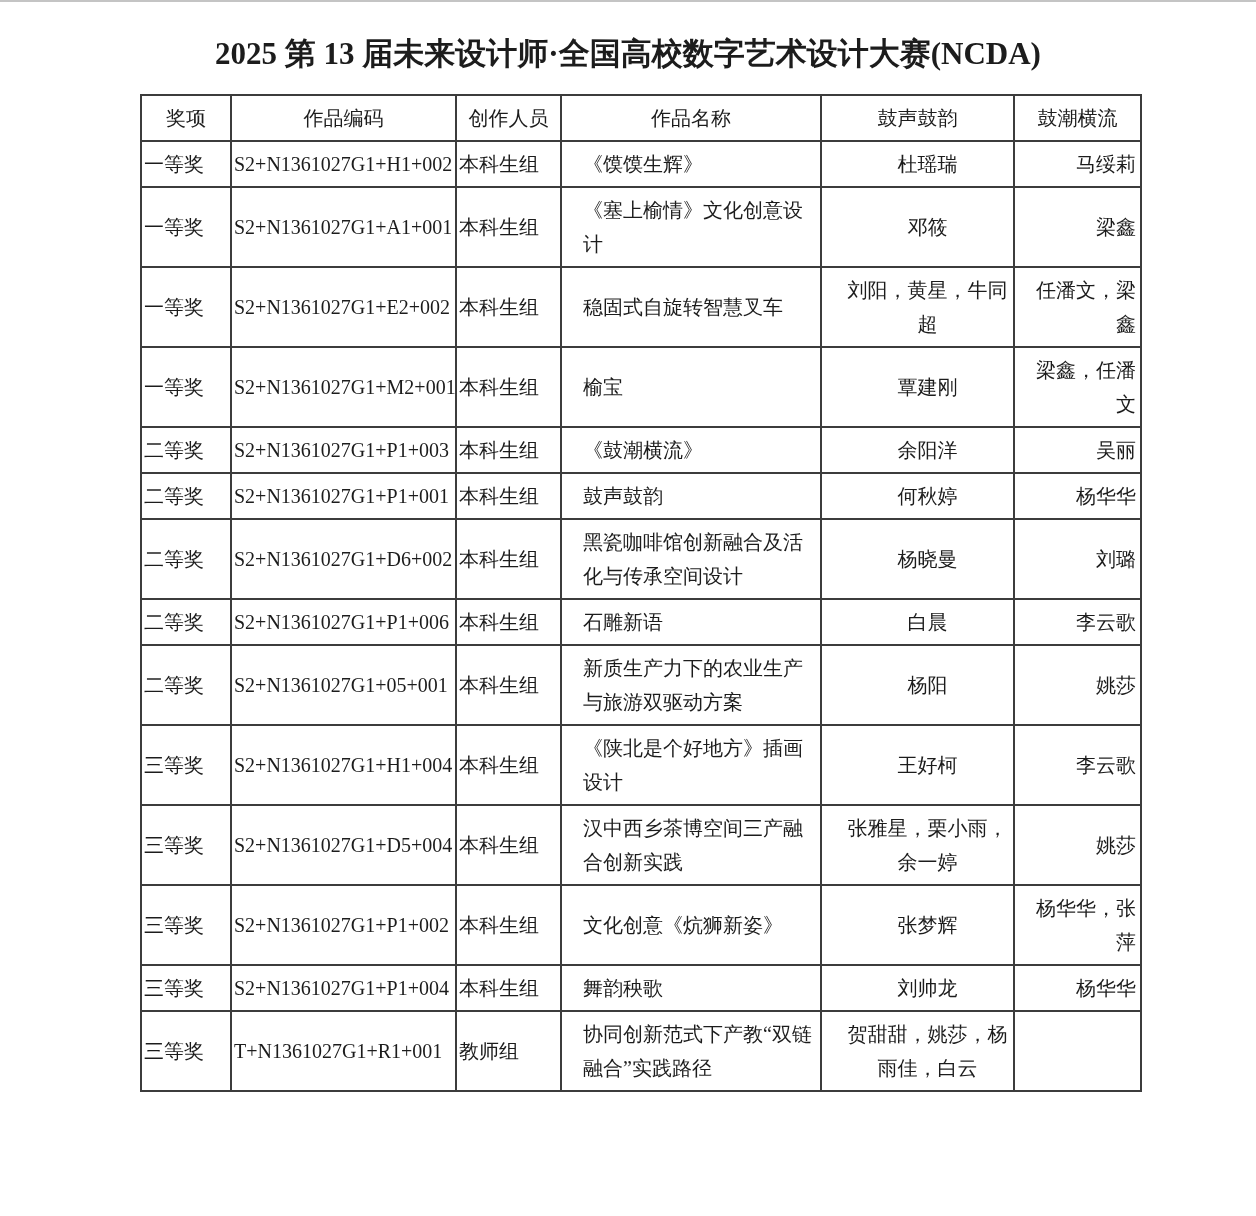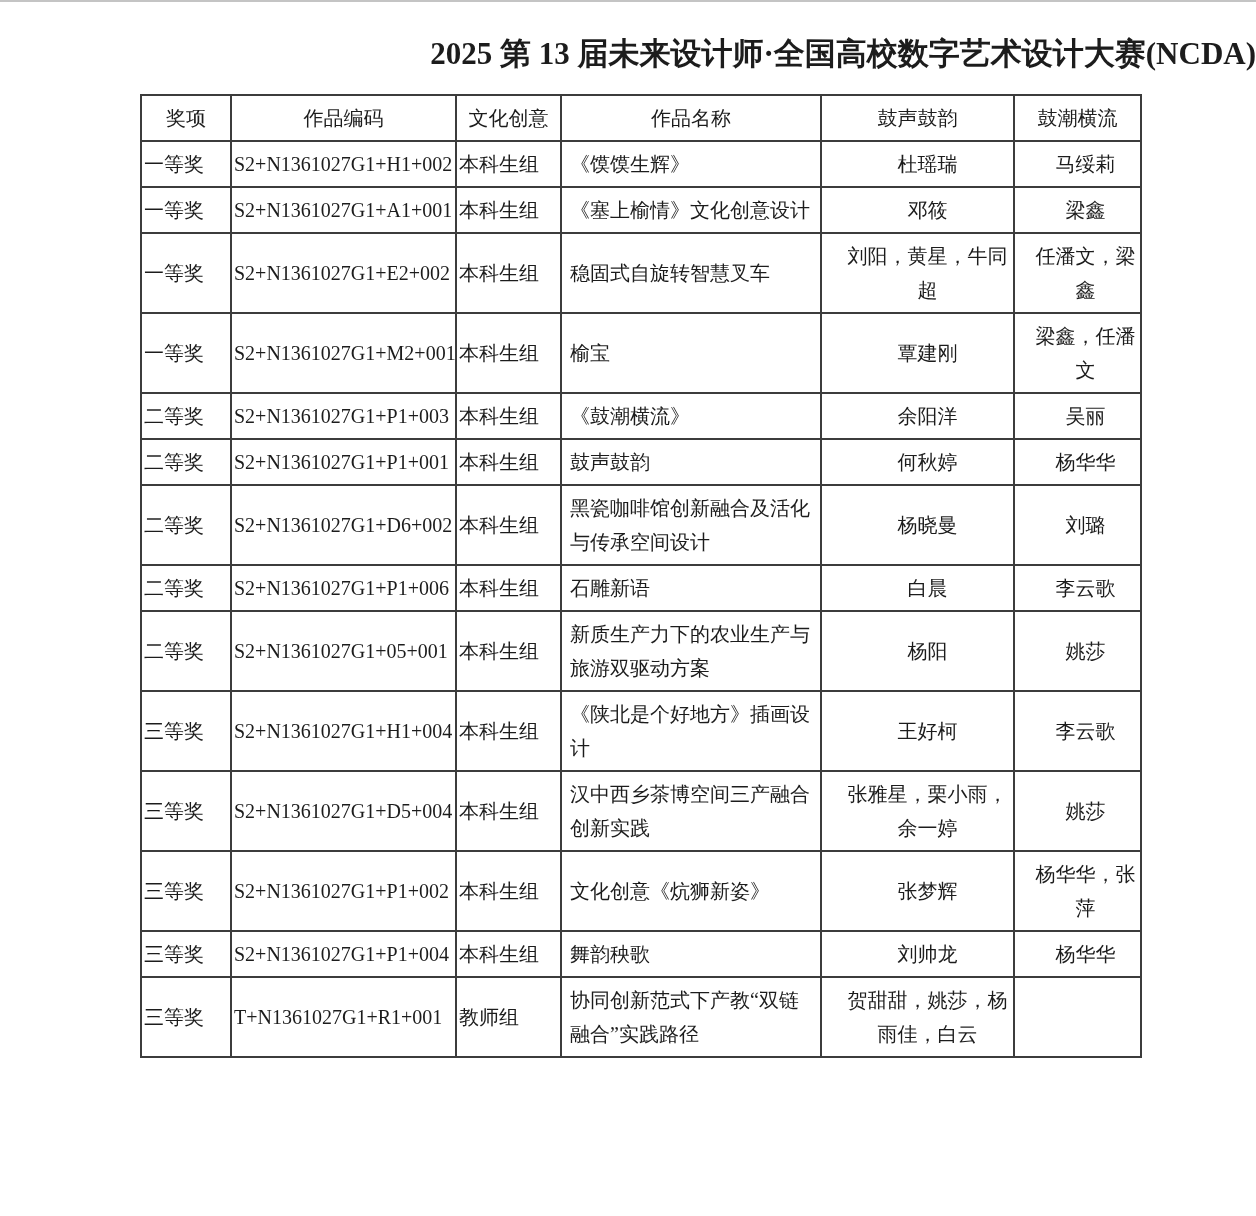--- a/index.html
+++ b/index.html
@@ -9,43 +9,43 @@
     overflow: hidden;
     font-family: "Liberation Serif", "DejaVu Serif", serif;
     color: #1c1c1c;
   }
   .top-edge-artifact {
     width: 100%; height: 2px;
     background: #c4c4c4;
   }
   .titles { text-align: center; }
   .title-line1 { margin-top: 24px; font-size: 32px; font-weight: bold; line-height: 36px; }
-  .title-line2 { margin-top: 33px; font-size: 31px; font-weight: bold; line-height: 37px; text-align: right; }
+  .title-line2 { margin-top: 33px; font-size: 31px; font-weight: bold; line-height: 37px; }
   .title-line3 { margin-top: 30px; font-size: 30px; font-weight: bold; line-height: 36px; }
 
   table.awards {
     margin: 22px 0 0 140px;
     width: 1000px;
     border-collapse: collapse;
     table-layout: fixed;
   }
   .awards th, .awards td {
     border: 2px solid #3c3c3c;
     font-size: 20px;
     font-weight: normal;
     vertical-align: middle;
     line-height: 34px;
     padding: 5px 2px;
     overflow: hidden;
   }
   .awards th { height: 44px; text-align: center; }
   td.c0, td.c1, td.c2 { }
-  td.c3 { text-align: left; padding-left: 8px; padding-right: 2px; }
+  td.c3 { text-align: left; padding-left: 21px; padding-right: 2px; }
   td.c4 { text-align: center; padding-left: 24px; padding-right: 4px; }
-  td.c5 { text-align: center; padding-left: 20px; padding-right: 4px; }
+  td.c5 { text-align: right; padding-left: 20px; padding-right: 4px; }
   td { height: 46px; }
 </style>
 </head>
 <body>
 
 <div class="top-edge-artifact"></div>
 
 <div class="titles">
   <div class="title-line2">2025 第 13 届未来设计师·全国高校数字艺术设计大赛(NCDA)</div>
 </div>
@@ -56,21 +56,21 @@
       <col style="width: 225px;">
       <col style="width: 105px;">
       <col style="width: 260px;">
       <col style="width: 193px;">
       <col style="width: 127px;">
     </colgroup>
   <thead>
     <tr>
         <th>奖项</th>
         <th>作品编码</th>
-        <th>文化创意</th>
+        <th>创作人员</th>
         <th>作品名称</th>
         <th>鼓声鼓韵</th>
         <th>鼓潮横流</th>
       </tr>
   </thead>
   <tbody>
       <tr>
         <td class="c0">一等奖</td>
         <td class="c1">S2+N1361027G1+H1+002</td>
         <td class="c2">本科生组</td>

